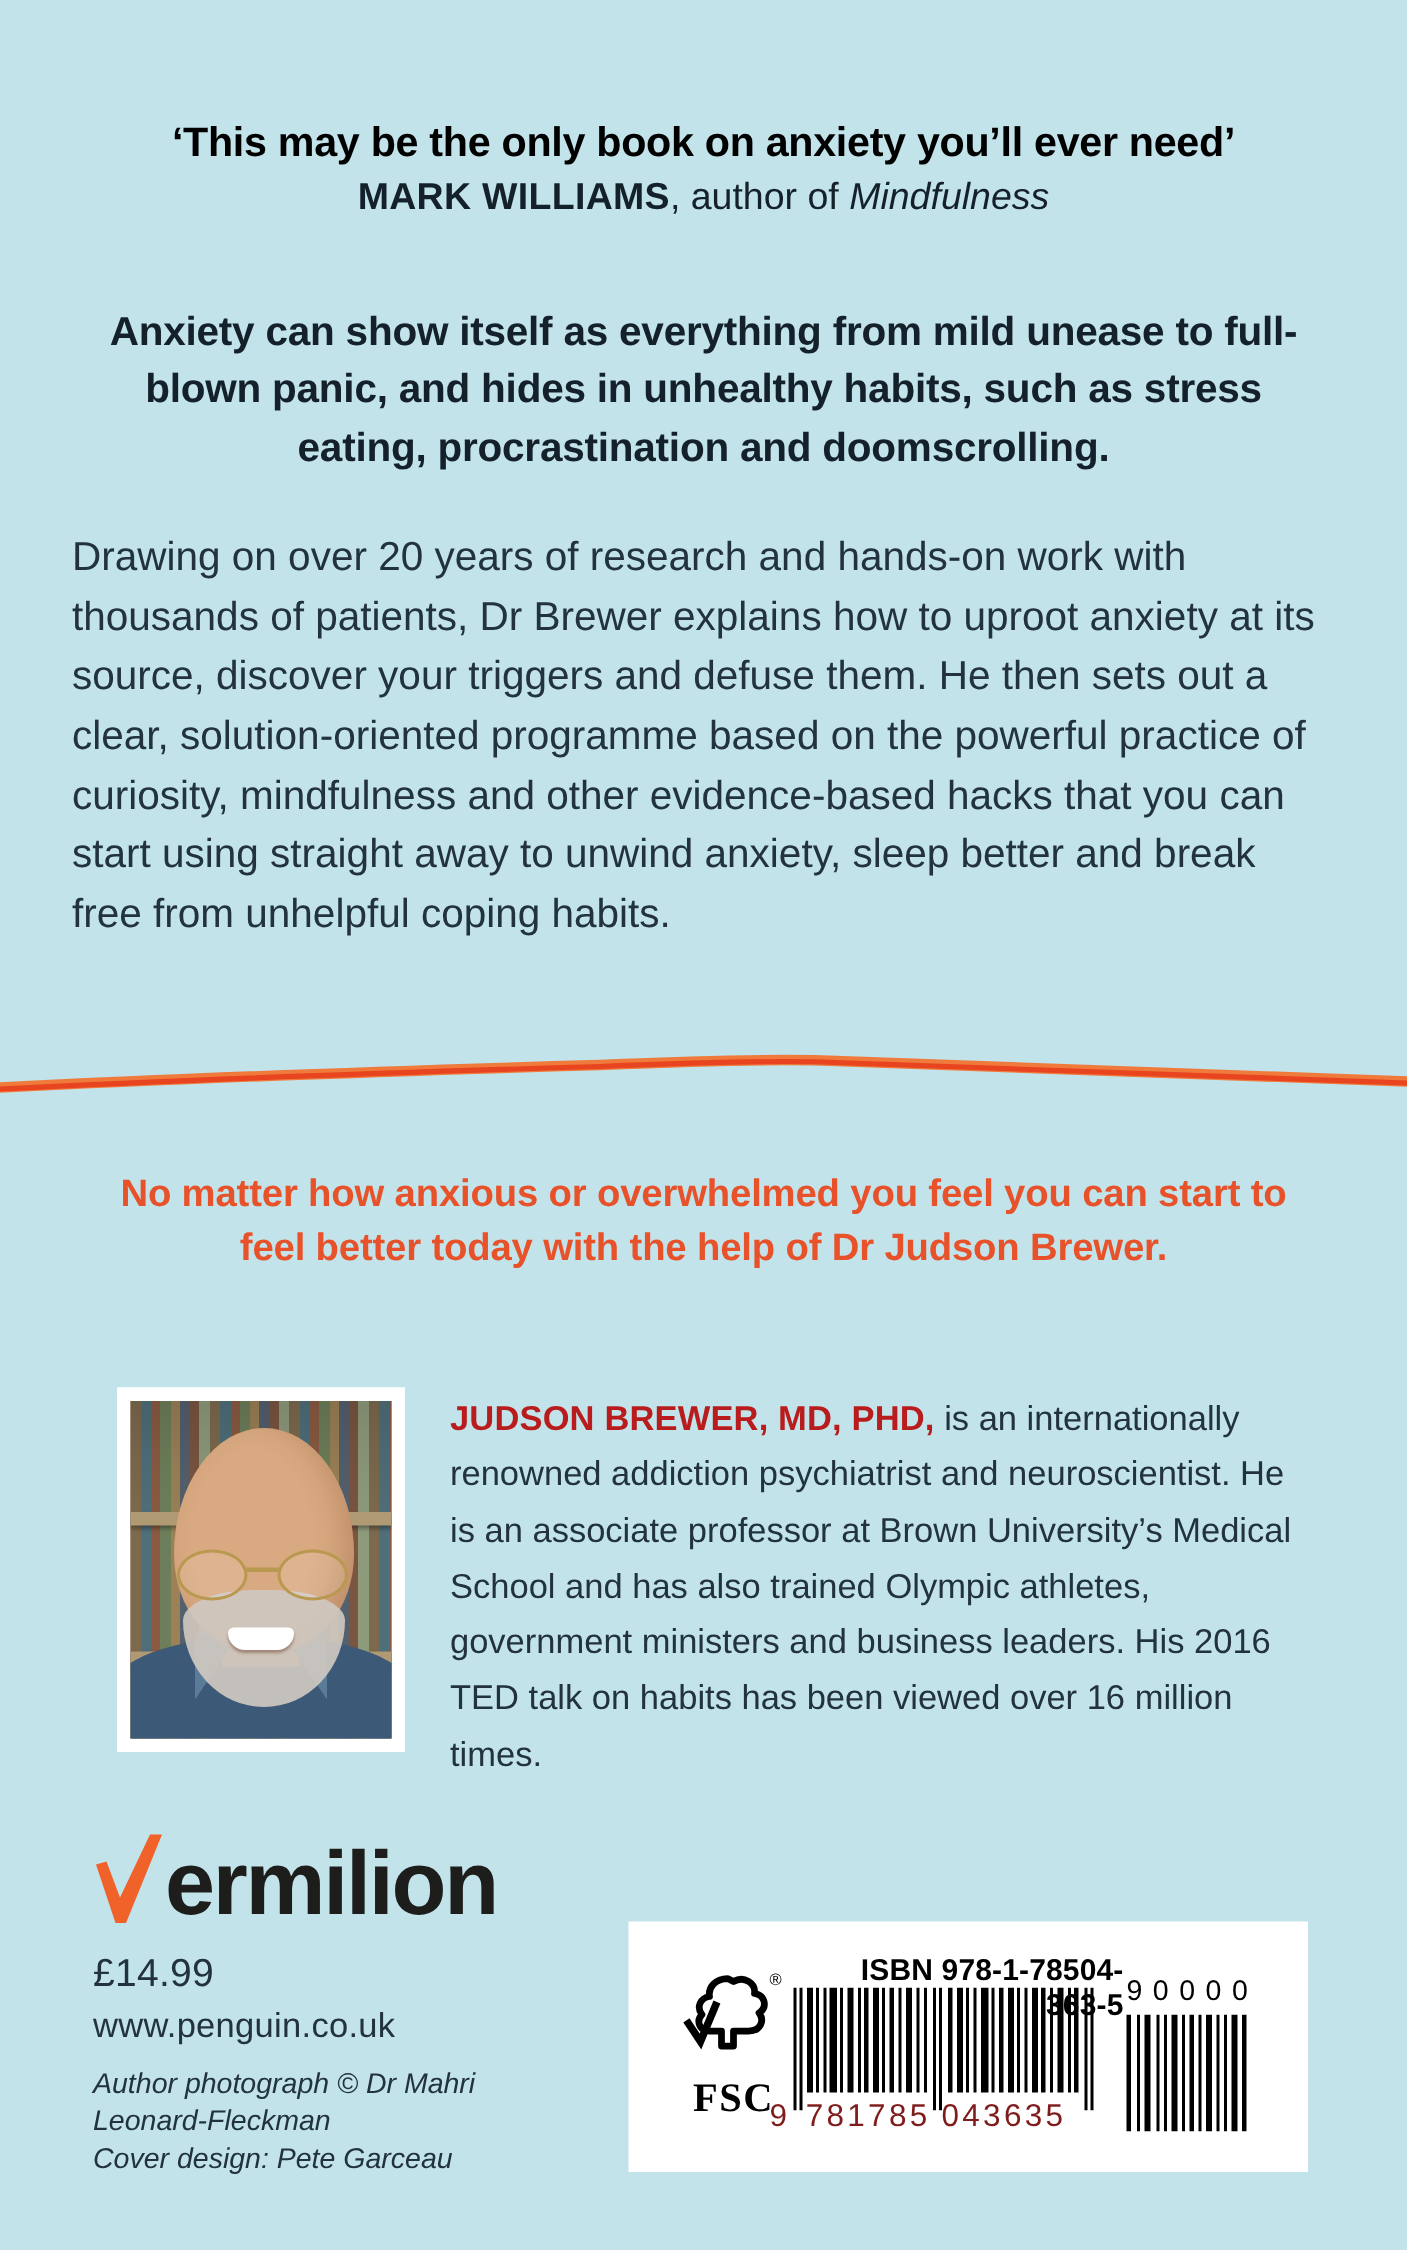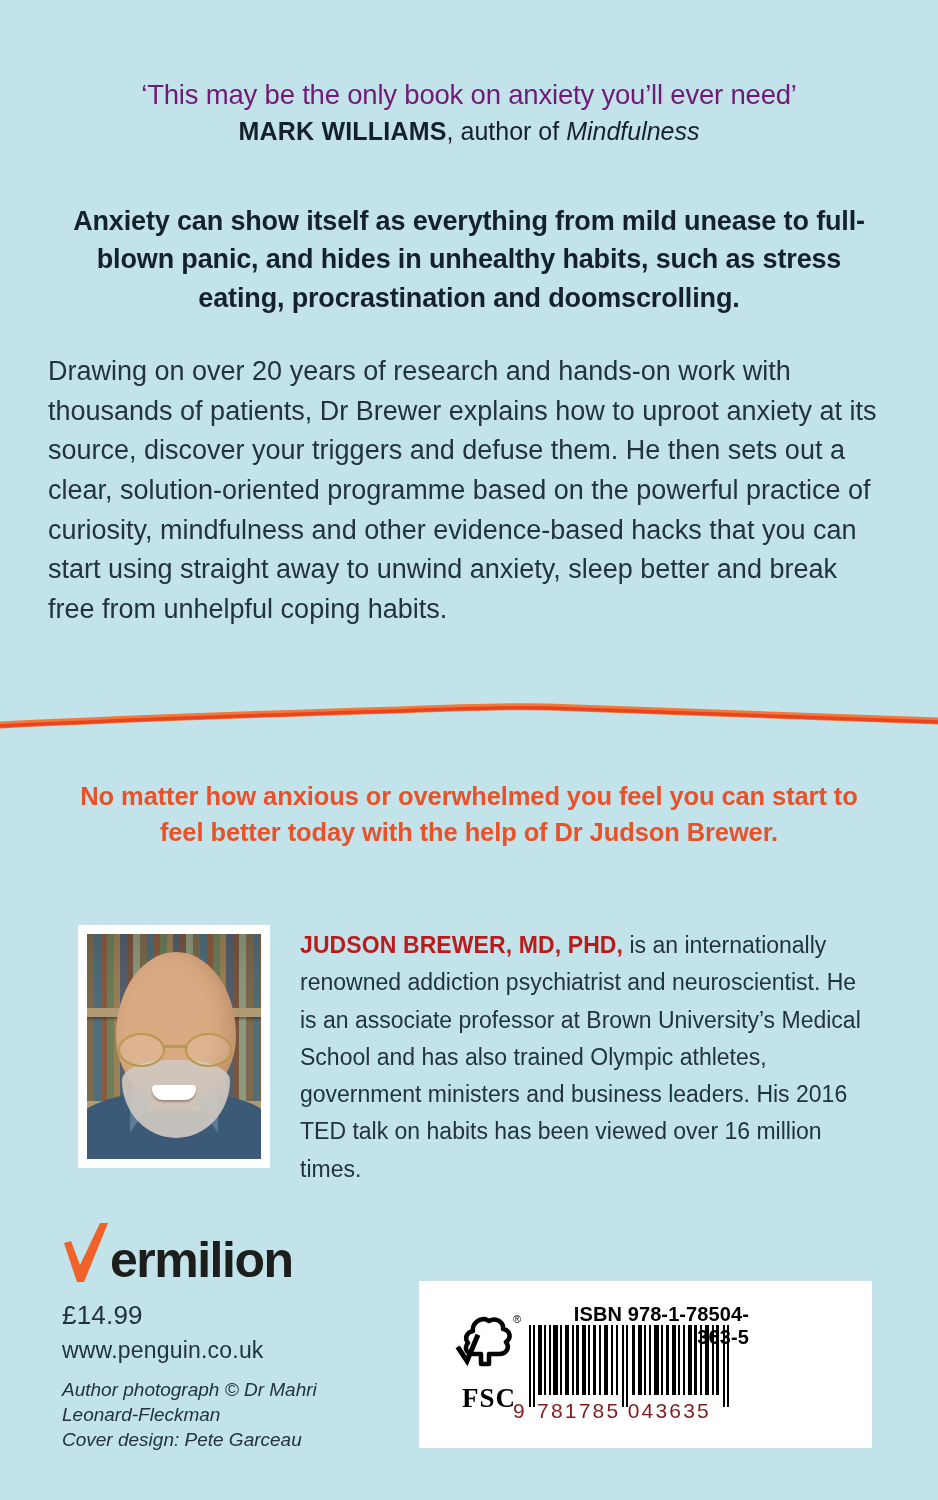--- a/index.html
+++ b/index.html
@@ -21,23 +21,23 @@
   
   .endorsement {
     position: absolute;
     left: 50px;
     top: 78px;
     width: 838px;
     text-align: center;
   }
   .endorsement-quote {
     font-size: 27.5px;
-    font-weight: 400;
+    font-weight: 700;
     letter-spacing: -0.2px;
-    color: #701a75;
+    color: #000000;
     line-height: 1.2;
   }
   .endorsement-source {
     margin-top: 5px;
     font-size: 25px;
     line-height: 1.2;
     color: #14212a;
     font-weight: 300;
   }
   .endorsement-source .src-name {
@@ -264,21 +264,21 @@
     align-items: flex-end;
   }
   .logo-v {
     position: relative;
     width: 52px;
     height: 62px;
     margin-right: 2px;
   }
   .logo-v svg { display:block; width: 52px; height: 62px; }
   .logo-word {
-    font-size: 50px;
+    font-size: 60px;
     font-weight: 700;
     letter-spacing: -1.5px;
     color: #1d1d1b;
     line-height: 0.92;
     margin-left: -4px;
   }
 
   .price {
     position: absolute;
     left: 62px;
@@ -507,16 +507,37 @@
           <rect x="185" y="0" width="2" height="70"></rect>
             <rect x="189" y="0" width="3" height="70"></rect>
           <rect x="196" y="0" width="2" height="82"></rect>
             <rect x="200" y="0" width="2" height="82"></rect>
         </g>
       </svg>
     </div>
 
     <div class="ean-digits"><span class="lead">9</span><span class="grp">781785</span>&nbsp;<span class="grp">043635</span></div>
 
+    <div class="addon">
+      <div class="addon-digits">90000</div>
+      <svg class="bars" viewBox="0 0 88 78" preserveAspectRatio="none" aria-hidden="true">
+        <g fill="#000">
+          <rect x="2" y="0" width="3" height="78"></rect>
+          <rect x="9" y="0" width="2" height="78"></rect>
+            <rect x="14" y="0" width="4" height="78"></rect>
+          <rect x="22" y="0" width="2" height="78"></rect>
+            <rect x="27" y="0" width="2" height="78"></rect>
+          <rect x="32" y="0" width="4" height="78"></rect>
+            <rect x="39" y="0" width="2" height="78"></rect>
+          <rect x="44" y="0" width="3" height="78"></rect>
+            <rect x="50" y="0" width="2" height="78"></rect>
+          <rect x="55" y="0" width="4" height="78"></rect>
+            <rect x="62" y="0" width="2" height="78"></rect>
+          <rect x="67" y="0" width="2" height="78"></rect>
+            <rect x="72" y="0" width="4" height="78"></rect>
+          <rect x="79" y="0" width="3" height="78"></rect>
+        </g>
+      </svg>
+    </div>
 
   </div>
 
 </div>
 
 </body></html>

